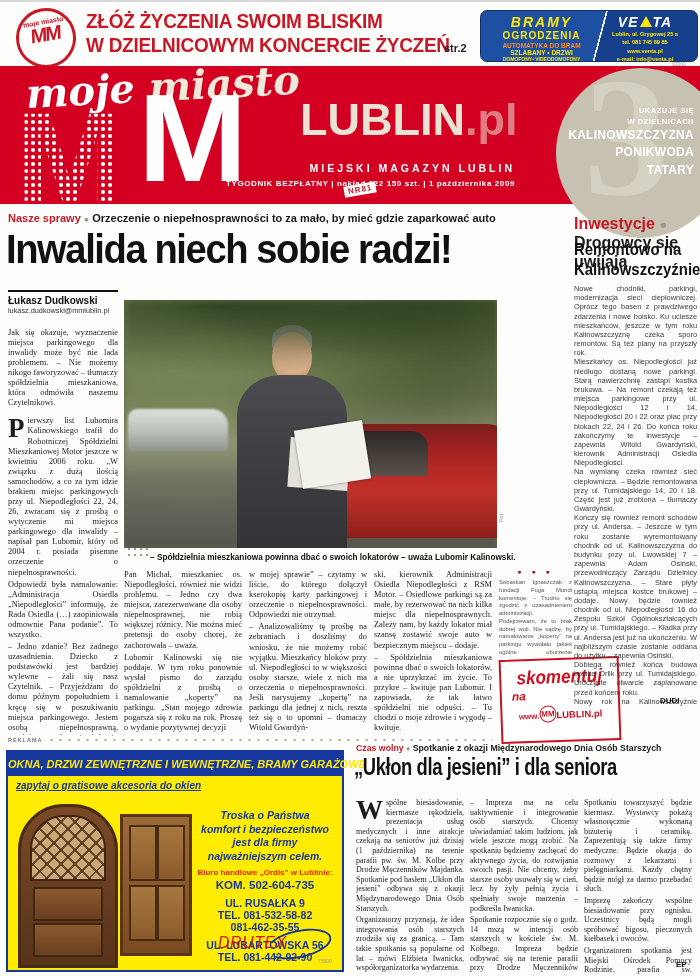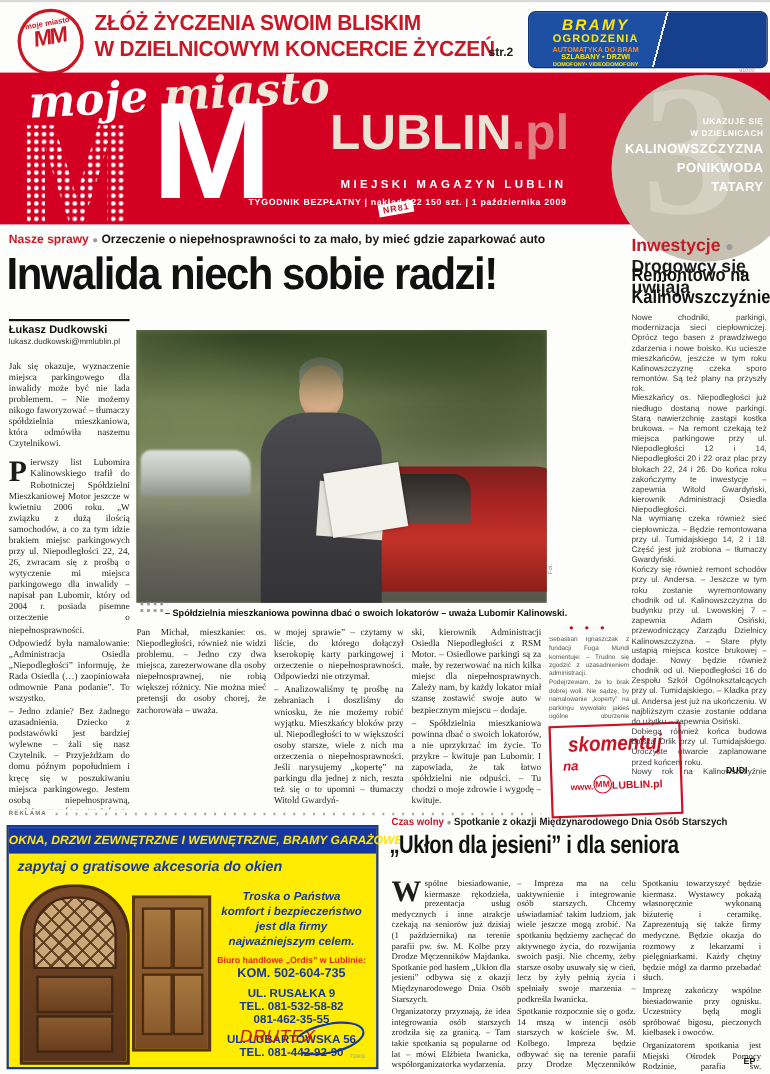--- a/index.html
+++ b/index.html
@@ -145,21 +145,21 @@
   .senhead{left:354px;top:752px;font-size:23px;font-weight:bold;color:#111;white-space:nowrap;
            letter-spacing:-0.5px;transform:scaleX(0.8);transform-origin:left;}
   .sencol{top:796px;height:176px;}
   .sen-byline{left:676px;top:958px;font-size:8px;}
 
   
   .drux{left:6px;top:748px;width:334px;height:218px;border:2px solid #16389e;background:#ffec00;}
   .drux .band{left:0;top:0;width:100%;height:24px;background:#16389e;color:#ffe60a;
               font-weight:bold;font-style:italic;font-size:11px;line-height:24px;text-align:center;
               white-space:nowrap;transform-origin:left;}
-  .drux .promo{left:8px;top:28px;color:#16389e;font-weight:bold;font-style:italic;font-size:13px;}
+  .drux .promo{left:8px;top:28px;color:#16389e;font-weight:bold;font-style:italic;font-size:10px;text-decoration:underline;}
   .door1{left:10px;top:52px;width:94px;height:158px;background:linear-gradient(180deg,#7a4a28,#58331a);
          border:3px solid #4a2c14;border-radius:46px 46px 0 0;}
   .door1 .glass{position:absolute;left:9px;top:8px;right:9px;height:62px;border-radius:34px 34px 0 0;
      background:#caa87a;border:2px solid #3f2712;
      background-image:repeating-linear-gradient(45deg,rgba(80,48,20,.8) 0 2px,transparent 2px 10px),
                       repeating-linear-gradient(-45deg,rgba(80,48,20,.8) 0 2px,transparent 2px 10px);}
   .door1 .panel{position:absolute;left:12px;right:12px;height:30px;border:2px solid #3f2712;
      background:linear-gradient(180deg,#8a5a30,#6a3f1e);}
   .door2{left:112px;top:62px;width:66px;height:136px;background:linear-gradient(180deg,#9a6a38,#7a4a22);
          border:3px solid #5a3516;}
@@ -191,20 +191,27 @@
   <div class="abs pageref">str.2</div>
 
   <div class="abs venta">
     <div class="abs l">
       <div class="p1">BRAMY</div>
       <div class="p2">OGRODZENIA</div>
       <div class="p3">AUTOMATYKA DO BRAM</div>
       <div class="p4">SZLABANY • DRZWI</div>
       <div class="p5">DOMOFONY• VIDEODOMOFONY</div>
     </div>
+    <div class="abs r">
+      <div class="brand"><span>VE</span><span class="tri"></span><span>TA</span></div>
+      <div class="small">Lublin, ul. Grygowej 25 a</div>
+      <div class="small">tel. 081 745 89 85</div>
+      <div class="small">www.venta.pl</div>
+      <div class="small">e-mail: info@venta.pl</div>
+    </div>
   </div>
   <div class="abs adno" style="left:672px;top:59px;">91000</div>
 
   <div class="abs masthead">
     <div class="abs script">
       <span>moje</span>
       <span class="w2">miasto</span>
     </div>
     <svg class="abs" style="left:16px;top:32px;" width="165" height="112" viewBox="0 0 165 112">
       <defs>
@@ -266,20 +273,21 @@
       <div class="ph ph-paper"></div>
     </div>
     <div class="ph ph-foliage"></div>
   </div>
   <div class="abs cap-dots"></div>
   <div class="abs caption">– Spółdzielnia mieszkaniowa powinna dbać o swoich lokatorów – uważa Lubomir Kalinowski.</div>
   <div class="abs photocredit">Fot.</div>
 
   <div class="abs colbox serif" style="left:124px;top:568px;width:118px;height:166px;">
     <p>Pan Michał, mieszkaniec os. Niepodległości, również nie widzi problemu. – Jedno czy dwa miejsca, zarezerwowane dla osoby niepełnosprawnej, nie robią większej różnicy. Nie można mieć pretensji do osoby chorej, że zachorowała – uważa.</p>
+    <p>Lubomir Kalinowski się nie poddaje. W tym roku ponownie wysłał pismo do zarządu spółdzielni z prośbą o namalowanie „koperty” na parkingu. „Stan mojego zdrowia pogarsza się z roku na rok. Proszę o wydanie pozytywnej decyzji</p>
   </div>
   <div class="abs colbox serif" style="left:249px;top:568px;width:118px;height:166px;">
     <p>w mojej sprawie” – czytamy w liście, do którego dołączył kserokopię karty parkingowej i orzeczenie o niepełnosprawności. Odpowiedzi nie otrzymał.</p>
     <p>– Analizowaliśmy tę prośbę na zebraniach i doszliśmy do wniosku, że nie możemy robić wyjątku. Mieszkańcy bloków przy ul. Niepodległości to w większości osoby starsze, wiele z nich ma orzeczenia o niepełnosprawności. Jeśli narysujemy „kopertę” na parkingu dla jednej z nich, reszta też się o to upomni – tłumaczy Witold Gwardyń-</p>
   </div>
   <div class="abs colbox serif" style="left:374px;top:568px;width:118px;height:166px;">
     <p>ski, kierownik Administracji Osiedla Niepodległości z RSM Motor. – Osiedlowe parkingi są za małe, by rezerwować na nich kilka miejsc dla niepełnosprawnych. Zależy nam, by każdy lokator miał szansę zostawić swoje auto w bezpiecznym miejscu – dodaje.</p>
     <p>– Spółdzielnia mieszkaniowa powinna dbać o swoich lokatorów, a nie uprzykrzać im życie. To przykre – kwituje pan Lubomir. I zapowiada, że tak łatwo spółdzielni nie odpuści. – Tu chodzi o moje zdrowie i wygodę – kwituje.</p>
   </div>
 
@@ -299,21 +307,21 @@
     <span class="dot">●</span>
     <span class="kicktext">Drogowcy się uwijają</span>
   </div>
   <div class="abs invhead">
     <div>Remontowo na</div>
     <div>Kalinowszczyźnie</div>
   </div>
   <div class="abs invbody">
     <p>Nowe chodniki, parkingi, modernizacja sieci ciepłowniczej. Oprócz tego basen z prawdziwego zdarzenia i nowe boisko. Ku uciesze mieszkańców, jeszcze w tym roku Kalinowszczyznę czeka sporo remontów. Są też plany na przyszły rok.</p>
     <p>Mieszkańcy os. Niepodległości już niedługo dostaną nowe parkingi. Starą nawierzchnię zastąpi kostka brukowa. – Na remont czekają też miejsca parkingowe przy ul. Niepodległości 12 i 14, Niepodległości 20 i 22 oraz plac przy blokach 22, 24 i 26. Do końca roku zakończymy te inwestycje – zapewnia Witold Gwardyński, kierownik Administracji Osiedla Niepodległości.</p>
-    <p>Na wymianę czeka również sieć ciepłownicza. – Będzie remontowana przy ul. Tumidajskiego 14, 2 i 18. Część jest już zrobiona – tłumaczy Gwardyński.</p>
+    <p>Na wymianę czeka również sieć ciepłownicza. – Będzie remontowana przy ul. Tumidajskiego 14, 20 i 18. Część jest już zrobiona – tłumaczy Gwardyński.</p>
     <p>Kończy się również remont schodów przy ul. Andersa. – Jeszcze w tym roku zostanie wyremontowany chodnik od ul. Kalinowszczyzna do budynku przy ul. Lwowskiej 7 – zapewnia Adam Osiński, przewodniczący Zarządu Dzielnicy Kalinowszczyzna. – Stare płyty ustąpią miejsca kostce brukowej – dodaje. Nowy będzie również chodnik od ul. Niepodległości 16 do Zespołu Szkół Ogólnokształcących przy ul. Tumidajskiego. – Kładka przy ul. Andersa jest już na ukończeniu. W najbliższym czasie zostanie oddana do użytku – zapewnia Osiński.</p>
     <p>Dobiega również końca budowa boiska Orlik przy ul. Tumidajskiego. Uroczyste otwarcie zaplanowane przed końcem roku.</p>
     <p>Nowy rok na Kalinowszczyźnie również upłynie pod znakiem remontów i inwestycji. Prawdopodobnie pod koniec stycznia do użytku zostanie oddany basen olimpijski przy ul. Podzamcze 9. W przyszłym roku możliwy jest również remont ul. Koryznowej, która od lat nie była naprawiana. Drogowcom być może uda się wymienić zniszczoną nawierzchnię.</p>
   </div>
   <div class="abs byline inv-byline">DUDI</div>
 
   <div class="abs rekrow">
     <span class="reklabel">REKLAMA</span>
     <span class="rekdots"></span>
   </div>

